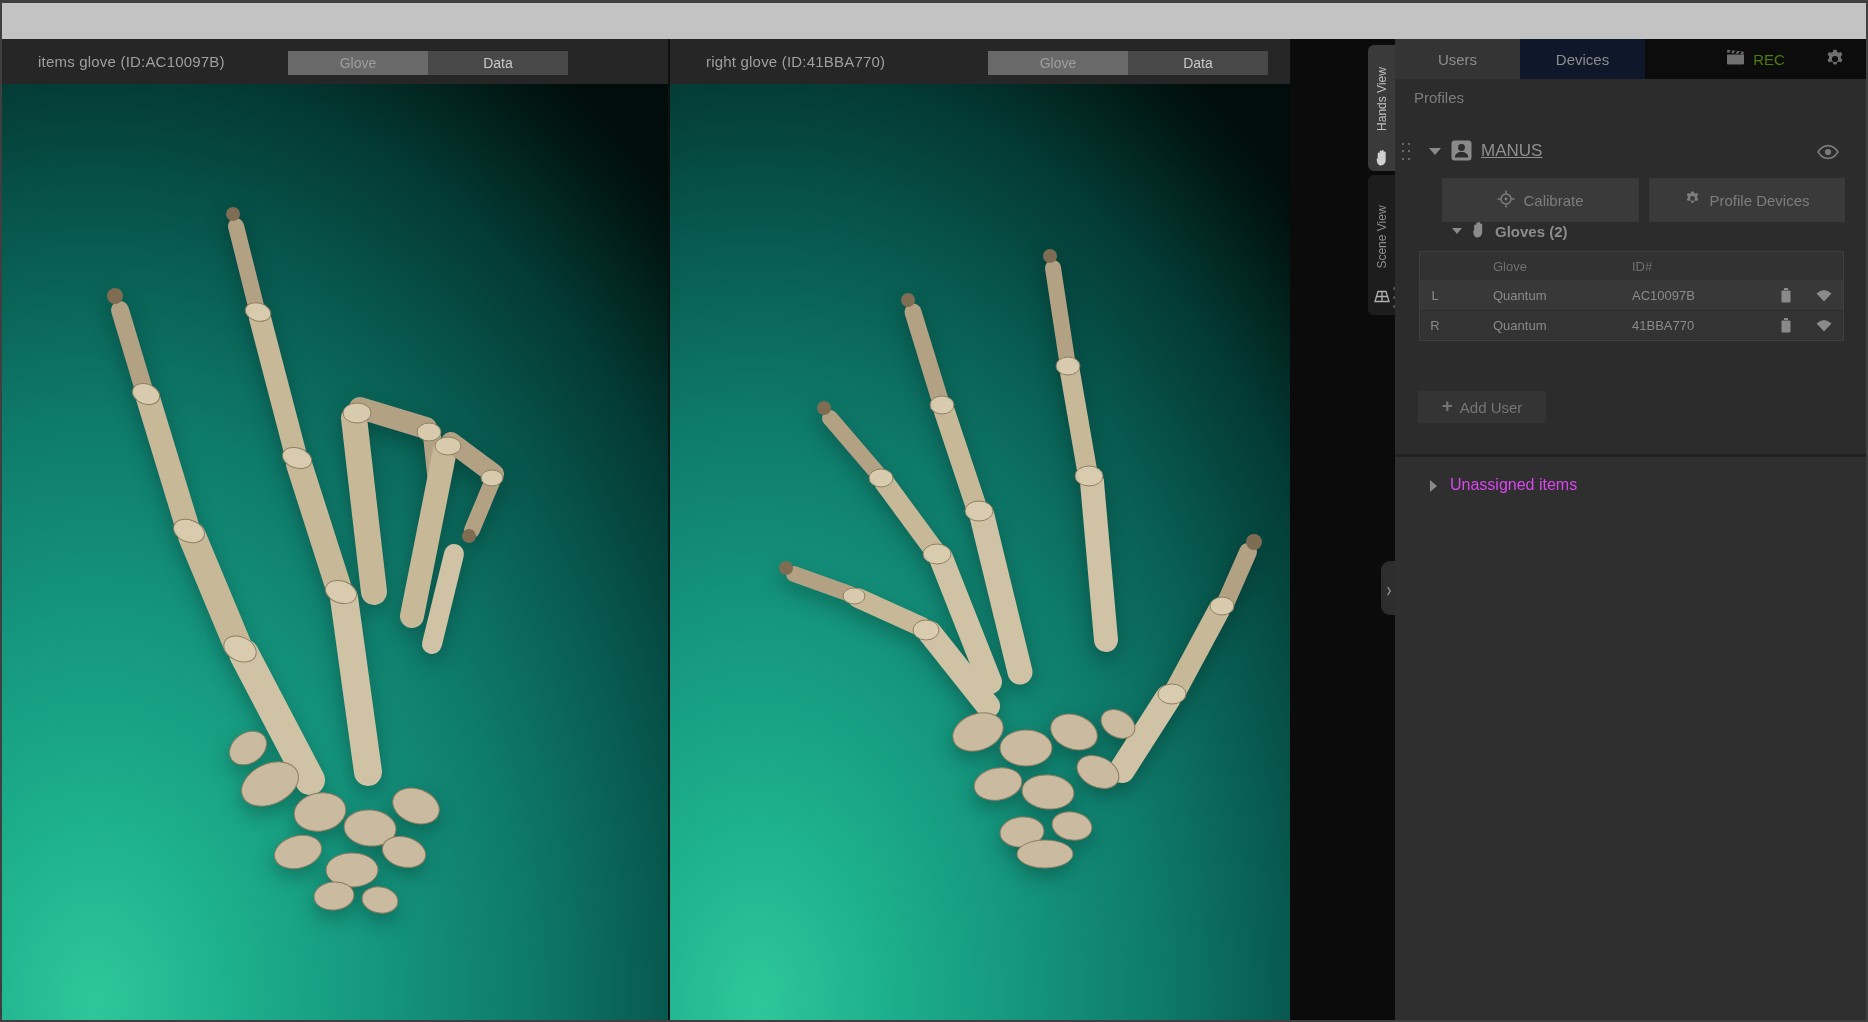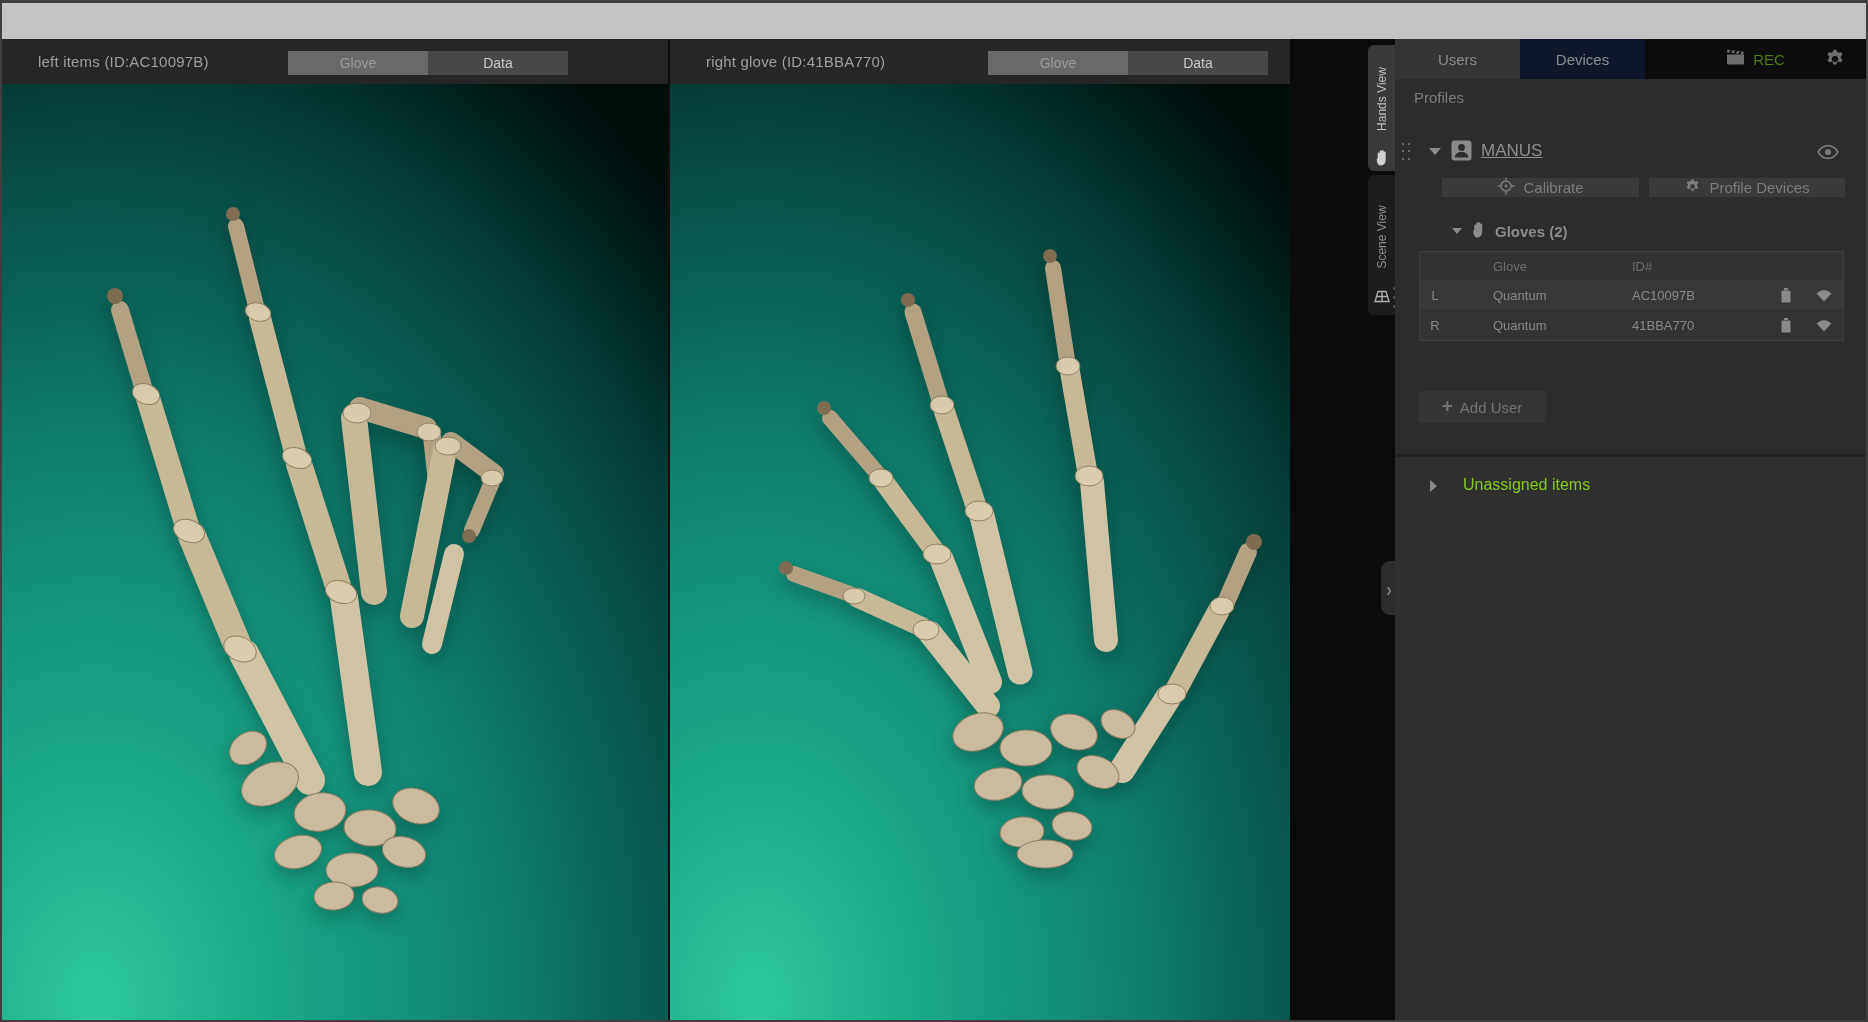--- a/index.html
+++ b/index.html
@@ -83,21 +83,21 @@
   .caret-down { width:0; height:0; border-left:6px solid transparent; border-right:6px solid transparent;
                 border-top:7px solid #8a8a8a; display:inline-block; }
   .caret-right { width:0; height:0; border-top:6px solid transparent; border-bottom:6px solid transparent;
                  border-left:7px solid #8a8a8a; display:inline-block; }
   .profile-row .caret-down { position:absolute; left:34px; top:9px; }
   .user-badge { position:absolute; left:56px; top:1px; }
   .profile-name { position:absolute; left:86px; top:2px; color:#8f8f8f; font-size:17px;text-decoration:underline; }
   .eye-btn { position:absolute; right:26px; top:3px; width:24px; height:20px; color:#7a7a7a; cursor:pointer; }
 
   .btn-row { position:absolute; left:0; top:139px; width:100%; height:32px; }
-  .side-btn { position:absolute; height:19px; background:#3a3a3a; border:none; border-radius:0;
+  .side-btn { position:absolute; height:44px; background:#3a3a3a; border:none; border-radius:0;
               color:#7d7d7d; font-size:15px; display:flex; align-items:center; justify-content:center;
               gap:8px; cursor:pointer; font-family:inherit; }
   .btn-calibrate { left:47px;  width:197px; }
   .btn-settings  { left:254px; width:196px; }
   .side-btn svg { color:#7d7d7d; }
 
   .gloves-header { position:absolute; left:0; top:182px; height:22px; width:100%;font-weight:bold; }
   .gloves-header .caret-down { position:absolute; left:57px; top:7px; border-left-width:5px; border-right-width:5px; border-top-width:6px; }
   .gloves-header .hand-ic { position:absolute; left:76px; top:0; color:#8c8c8c; }
   .gloves-title { position:absolute; left:100px; top:2px; color:#8c8c8c; font-size:15px; }
@@ -115,32 +115,32 @@
 
   .add-user { position:absolute; left:23px; top:352px; width:128px; height:32px; background:#343434;
               border:none; border-radius:2px; color:#757575; font-size:15px; cursor:pointer;
               display:flex; align-items:center; justify-content:center; gap:7px; font-family:inherit; }
   .add-user .plus { font-size:19px; font-weight:bold; margin-top:-2px; }
 
   .lower-divider { position:absolute; left:0; top:415px; width:100%; height:3px; background:#222222; }
   .lower-section { position:absolute; left:0; top:418px; width:100%; bottom:0; background:#2f2f2f; }
   .unassigned { position:absolute; left:0; top:18px; width:100%; height:24px; cursor:pointer; }
   .unassigned .caret-right { position:absolute; left:35px; top:5px; }
-  .unassigned-label { position:absolute; left:68px; top:1px; color:#84cc16; font-size:16px; }
+  .unassigned-label { position:absolute; left:55px; top:1px; color:#d946ef; font-size:16px; }
 </style>
 </head>
 <body>
 
 <div class="app">
 
   <div class="titlebar"></div>
 
   <div class="pane pane-left">
     <div class="pane-header">
-      <span class="pane-title">left items (ID:AC10097B)</span>
+      <span class="pane-title">items glove (ID:AC10097B)</span>
       <div class="seg-group">
         <button class="seg-btn active">Glove</button>
         <button class="seg-btn idle">Data</button>
       </div>
     </div>
     <div class="viewport">
 
       <svg class="hand-svg" width="666" height="941" viewBox="0 0 666 941">
         <g>
 

